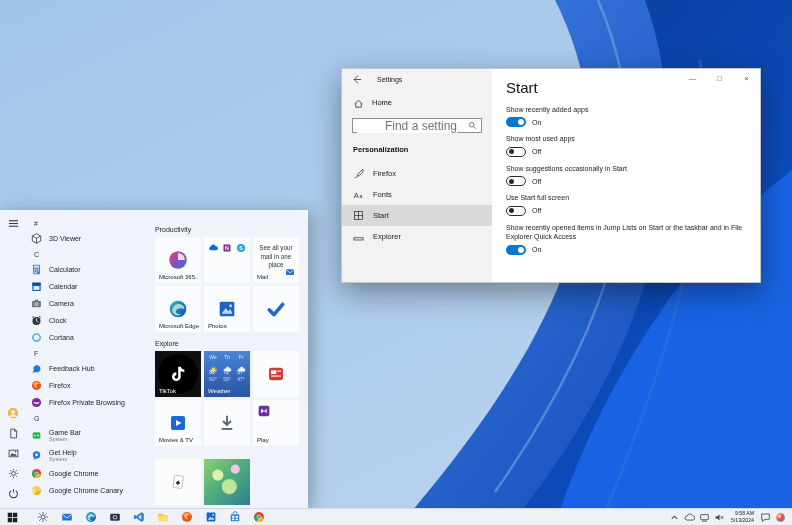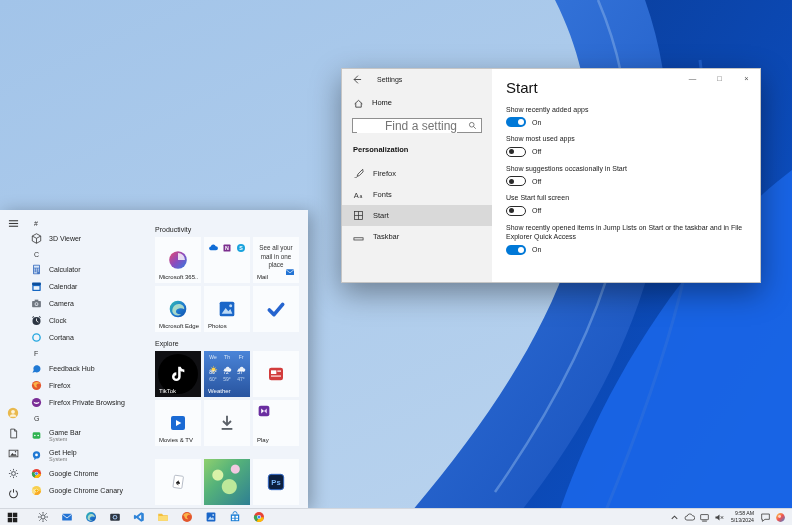--- a/index.html
+++ b/index.html
@@ -179,21 +179,21 @@
               </svg>
             </span>
             <span class="nav-label">Start</span>
           </div>
           <div class="nav-item">
             <span class="ic" style="height: 11px; width: 11px;">
               <svg viewBox="0 0 12 12" width="100%" height="100%">
                 <rect x="1" y="7.4" width="10" height="2.4" fill="none" stroke="#333" stroke-width="0.8"></rect>
               </svg>
             </span>
-            <span class="nav-label">Taskbar</span>
+            <span class="nav-label">Explorer</span>
           </div>
         </div>
     </div>
     <div class="sw-right">
       <div class="controls">
         <span class="ctrl">—</span>
         <span class="ctrl">□</span>
         <span class="ctrl">×</span>
       </div>
       <div class="sw-content">
@@ -665,30 +665,20 @@
                       <rect x="3.4" y="2.2" width="5.4" height="7.4" rx="0.7" fill="#fff" stroke="#9aa2b0" stroke-width="0.4"></rect>
                       <text x="6.1" y="7.8" font-size="5" fill="#1a1a1a" text-anchor="middle">♠</text>
                     </g>
                   </svg>
                 </span>
               </div>
             </div>
             <div class="tile art">
               <div class="art-dots"></div>
             </div>
-            <div class="tile">
-              <div class="tile-center">
-                <span class="ic" style="height: 20px; width: 20px;">
-                  <svg viewBox="0 0 12 12" width="100%" height="100%">
-                    <rect x="1.4" y="1.4" width="9.2" height="9.2" rx="1.8" fill="#0c1f3f" stroke="#2f66c4" stroke-width="0.6"></rect>
-                    <text x="6" y="8" font-size="4.6" fill="#7ab6f9" text-anchor="middle" font-family="Liberation Sans, sans-serif" font-weight="bold">Ps</text>
-                  </svg>
-                </span>
-              </div>
-            </div>
           </div>
         </div>
       </div>
   </div>
 
   <div id="taskbar">
     <div class="tb-start">
       <span class="ic" id="win-slot" style="width:11px;height:11px;">
           <svg viewBox="0 0 12 12" width="100%" height="100%">
             <g fill="#1f1f1f">

